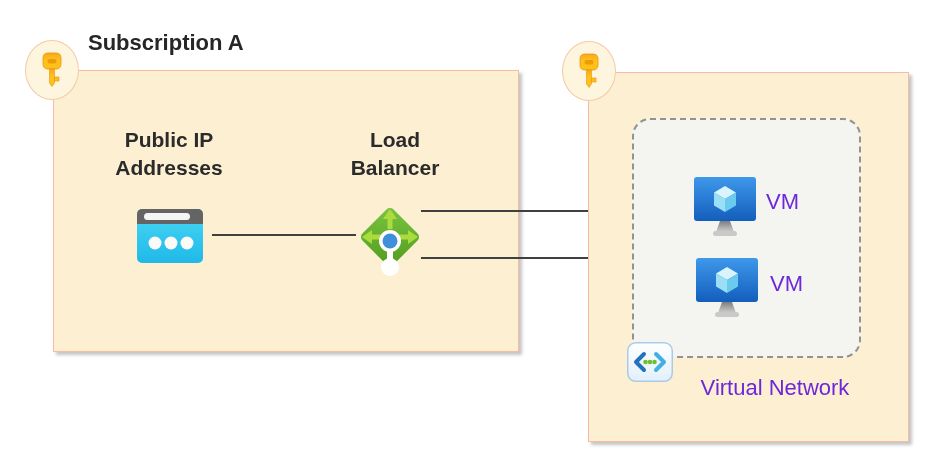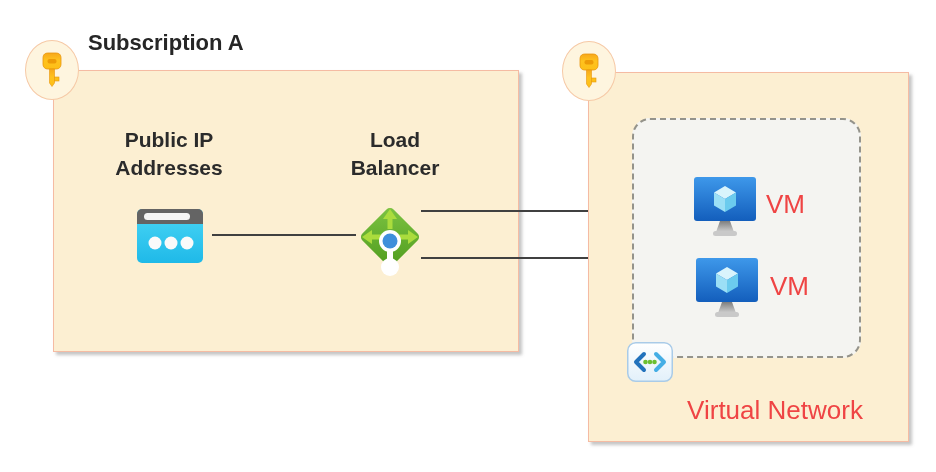--- a/index.html
+++ b/index.html
@@ -18,33 +18,33 @@
     display:flex;align-items:center;justify-content:center;
   }
   .sub-title{
     position:absolute;font-size:22px;font-weight:700;color:#262626;z-index:6;white-space:nowrap;
   }
   .node-label{
     position:absolute;font-size:21px;font-weight:700;color:#2B2B2B;
     text-align:center;line-height:28px;
   }
   .thin-label{
-    position:absolute;font-size:26px;font-weight:400;color:#ef4444;white-space:nowrap;
+    position:absolute;font-size:22px;font-weight:400;color:#6d28d9;white-space:nowrap;
   }
   .vnet-box{
     position:absolute;left:632px;top:118px;width:229px;height:240px;
     background:#F4F4F1;border:2px dashed #94938B;border-radius:18px;box-sizing:border-box;
   }
   .connector{position:absolute;height:2px;background:#404040;}
   .arrow-head{
     position:absolute;width:0;height:0;
     border-left:11px solid #404040;border-top:6px solid transparent;border-bottom:6px solid transparent;
   }
   .icon-abs{position:absolute;}
-  .vn-label-wrap{position:absolute;left:645px;top:375px;width:260px;text-align:center;margin-top:20px;}
+  .vn-label-wrap{position:absolute;left:645px;top:375px;width:260px;text-align:center;}
 </style>
 </head>
 <body>
 
 <svg width="0" height="0" style="position:absolute" aria-hidden="true">
   <defs>
     <linearGradient id="g-key" x1="0" y1="0" x2="0" y2="1">
       <stop offset="0" stop-color="#F7A81B"></stop>
         <stop offset="0.45" stop-color="#FFC21E"></stop>
         <stop offset="1" stop-color="#FDBF17"></stop>

